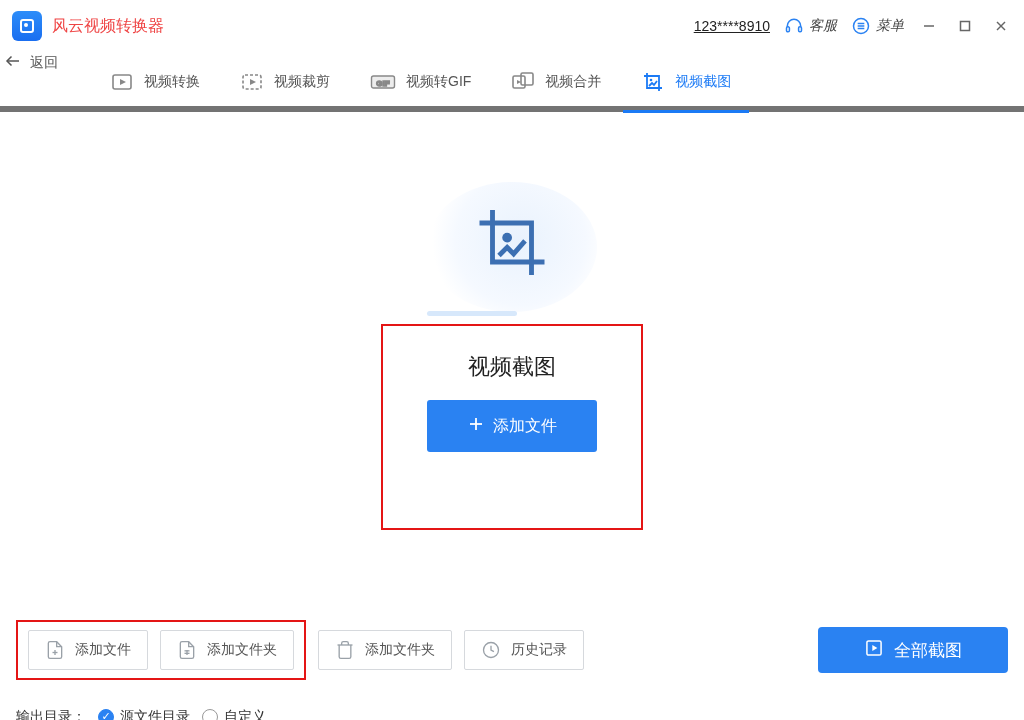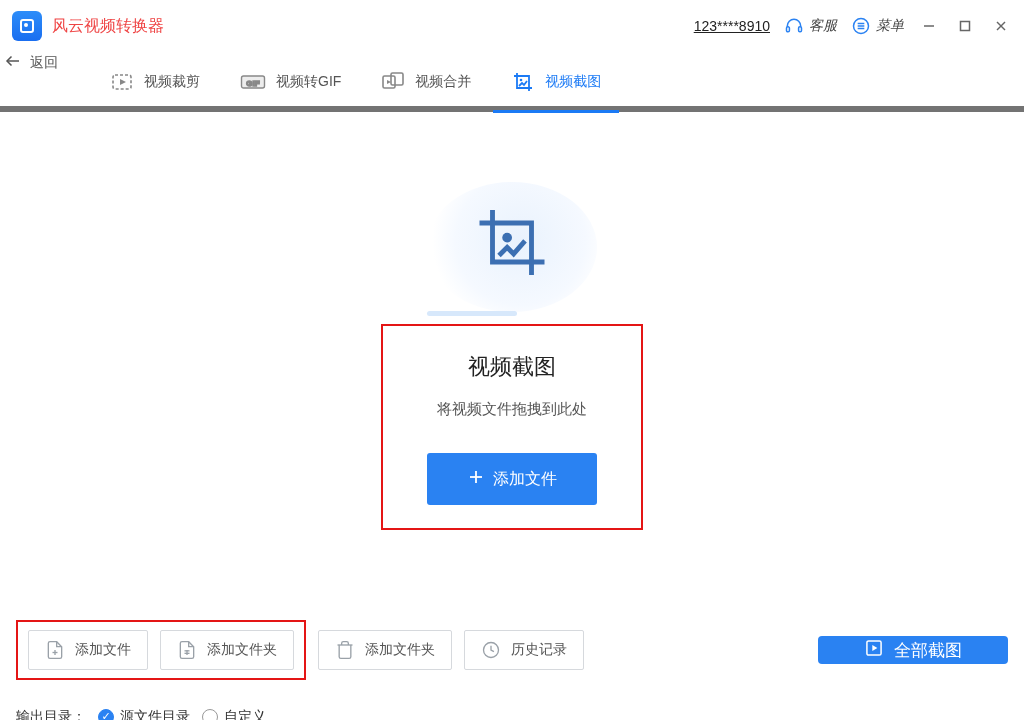--- a/index.html
+++ b/index.html
@@ -175,21 +175,21 @@
     padding: 0 16px;
     font-size:14px;
     cursor:pointer;
   }
   .btn-outline .bicon { color:#9aa1a8; display:inline-flex; }
   .bottom-spacer { flex:1; }
   .btn-primary {
     display:flex;
     align-items:center; justify-content:center;
     gap:10px;
-    height:28px;
+    height:46px;
     width:190px;
     background:#2a82f2;
     color:#fff;
     font-size:17px;
     border-radius:4px;
     cursor:pointer;
   }
 
   .output-row {
     display:flex; align-items:center; gap: 12px;
@@ -275,20 +275,29 @@
   <div class="back-btn">
     <span>
       <svg width="18" height="18" viewBox="0 0 24 24" fill="none" stroke="#555" stroke-width="2">
           <line x1="20" y1="12" x2="4" y2="12"></line>
           <polyline points="10 6 4 12 10 18"></polyline>
         </svg>
     </span>
     <span>返回</span>
   </div>
 
+  <div class="nav-item">
+    <span class="nav-icon">
+      <svg width="24" height="24" viewBox="0 0 24 24" fill="none" stroke="currentColor" stroke-width="1.6">
+          <rect x="3" y="5" width="18" height="14" rx="2"></rect>
+          <polygon points="10,9 16,12 10,15" fill="currentColor" stroke="none"></polygon>
+        </svg>
+    </span>
+    <span>视频转换</span>
+  </div>
 
   <div class="nav-item">
     <span class="nav-icon">
       <svg width="24" height="24" viewBox="0 0 24 24" fill="none" stroke="currentColor" stroke-width="1.6">
           <rect x="3" y="5" width="18" height="14" rx="2" stroke-dasharray="3 2"></rect>
           <polygon points="10,9 16,12 10,15" fill="currentColor" stroke="none"></polygon>
         </svg>
     </span>
     <span>视频裁剪</span>
   </div>
@@ -337,21 +346,20 @@
             <path d="M18 22V6H2"></path>
           <circle cx="10.5" cy="10.5" r="1.5" fill="#3c6fb2" stroke="none"></circle>
           <path d="M8 16l2.5-2.5 2 2 3.5-4"></path>
         </svg>
       </span>
     </div>
   </div>
 
   <div class="drop-box">
     <div class="drop-title">视频截图</div>
-    <div class="drop-sub">将视频文件拖拽到此处</div>
     <div class="add-file-big">
       <span>
         <svg width="18" height="18" viewBox="0 0 24 24" stroke="#fff" stroke-width="2.4">
             <line x1="12" y1="4" x2="12" y2="20"></line>
             <line x1="4" y1="12" x2="20" y2="12"></line>
           </svg>
       </span>
       <span>添加文件</span>
     </div>
   </div>

